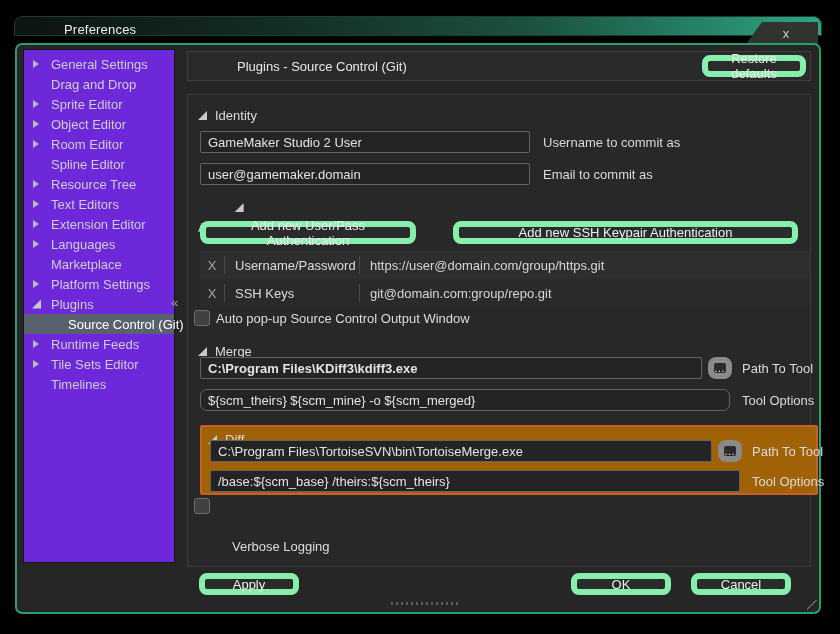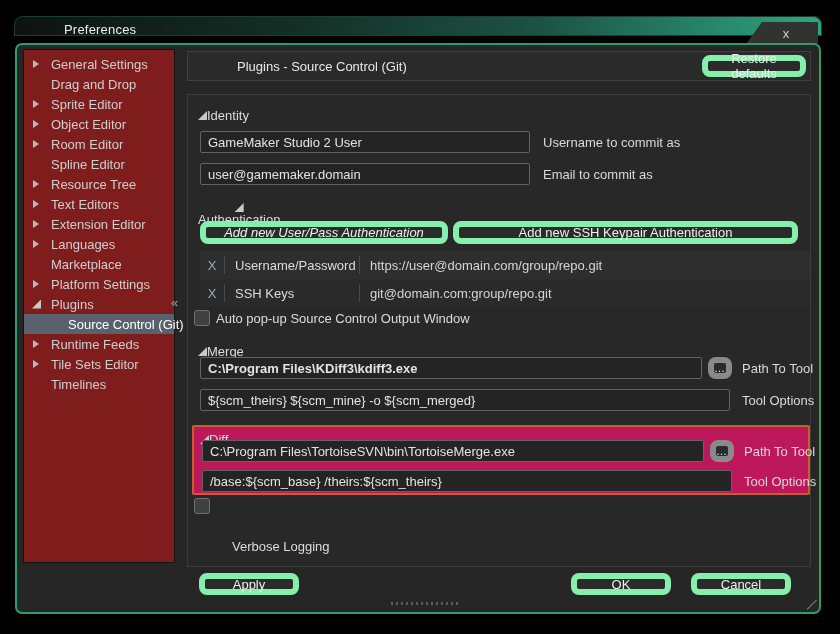--- a/index.html
+++ b/index.html
@@ -21,21 +21,21 @@
     display:flex;align-items:center;justify-content:center;cursor:pointer;
   }
   .close-tab span{color:#cdd4d0;font-size:13px;line-height:1;padding-left:8px;}
   .body{
     position:absolute;left:1px;right:1px;top:27px;bottom:0;
     background:#262626;border:2px solid #2b9e6d;border-radius:7px;
   }
   
   .sidebar{
     position:absolute;left:6px;top:4px;width:152px;height:514px;
-    background:#7f1d1d;border:1px solid #141414;padding-top:4px;box-sizing:border-box;
+    background:#6d28d9;border:1px solid #141414;padding-top:4px;box-sizing:border-box;
   }
   .side-item{position:relative;height:20px;display:flex;align-items:center;color:#cfcfcf;cursor:pointer;}
   .side-item .tri-right{margin-left:9px;}
   .side-item .lbl{position:absolute;left:27px;white-space:nowrap;}
   .side-item .lbl.indent{left:44px;}
   .side-item.selected{background:#59626c;color:#ffffff;}
   .tri-right{width:0;height:0;border-top:4px solid transparent;border-bottom:4px solid transparent;border-left:6px solid #b8b8b8;}
   .tri-exp{width:9px;height:9px;background:#c9c9c9;clip-path:polygon(100% 0,100% 100%,0 100%);}
   .side-item .tri-exp{margin-left:8px;}
   .collapse-handle{position:absolute;left:154px;top:250px;color:#9fa6a3;font-size:13px;cursor:pointer;}
@@ -49,21 +49,21 @@
     background:#2b2b2b;border:6px solid #86efac;border-radius:8px;color:#efefef;
     font-family:inherit;font-size:13px;display:flex;align-items:center;justify-content:center;
     cursor:pointer;box-sizing:border-box;
   }
   .restore-btn{position:absolute;right:4px;top:3px;width:104px;height:22px;}
   
   .panel{
     position:absolute;left:170px;top:49px;width:624px;height:473px;box-sizing:border-box;
     background:#282828;border:1px solid #3c3c3c;
   }
-  .section-h{position:absolute;display:flex;align-items:center;color:#dcdcdc;}
+  .section-h{position:absolute;display:flex;align-items:center;gap:8px;color:#dcdcdc;}
   .field{
     position:absolute;height:22px;box-sizing:border-box;background:#242424;
     border:1px solid #636363;border-radius:2px;color:#e3e3e3;font-family:inherit;font-size:13px;
     padding:0 7px;outline:none;
   }
   .flabel{position:absolute;color:#dadada;white-space:nowrap;}
   .auth-btn{position:absolute;height:23px;}
   .auth-table{position:absolute;left:12px;top:156px;width:610px;}
   .auth-row{display:grid;grid-template-columns:24px 1px 134px 1px 1fr;align-items:center;height:28px;}
   .auth-row.r0{background:#2e2e2e;}
@@ -72,22 +72,22 @@
   .auth-row .div{background:#4a4a4a;height:18px;width:1px;}
   .auth-row .typ{padding-left:10px;color:#dcdcdc;}
   .auth-row .url{padding-left:10px;color:#d6d6d6;}
   .checkbox{
     position:absolute;width:16px;height:16px;background:#414141;border:1px solid #6e6e6e;
     border-radius:3px;box-sizing:border-box;cursor:pointer;
   }
   .cb-label{position:absolute;color:#dcdcdc;white-space:nowrap;}
   .browse-btn{position:absolute;width:22px;height:22px;font-size:11px;letter-spacing:1px;border-color:#8a8a8a;}
   .diff-box{
-    position:absolute;left:4px;top:330px;width:618px;height:70px;box-sizing:border-box;
-    background:#be185d;border:2px solid #c95e28;border-radius:2px;
+    position:absolute;left:12px;top:330px;width:618px;height:70px;box-sizing:border-box;
+    background:#a16207;border:2px solid #c95e28;border-radius:2px;
   }
   .footer-btn{position:absolute;top:528px;width:100px;height:22px;}
   .drag-handle{
     position:absolute;left:374px;top:557px;width:70px;height:3px;
     background:repeating-linear-gradient(90deg,#5c5c5c 0 2px,transparent 2px 5px);
   }
   .resize-grip{
     position:absolute;right:2px;bottom:2px;width:10px;height:10px;
     background:linear-gradient(135deg,transparent 45%,#4f6f60 45%,#4f6f60 55%,transparent 55%);
   }
@@ -186,51 +186,51 @@
       </div>
       <input class="field" style="left: 12px; top: 36px; width: 330px;" value="GameMaker Studio 2 User">
       <span class="flabel" style="left:355px;top:40px;">Username to commit as</span>
       <input class="field" style="left: 12px; top: 68px; width: 330px;" value="user@gamemaker.domain">
       <span class="flabel" style="left:355px;top:72px;">Email to commit as</span>
 
       <div class="section-h" style="left:10px;top:108px;flex-direction:column;">
         <span class="tri-exp"></span>
         <span>Authentication</span>
       </div>
-      <button class="btn auth-btn" style="left:12px;top:126px;width:248px;font-style:italic;">Add new User/Pass Authentication</button>
+      <button class="btn auth-btn" style="left:12px;top:126px;width:216px;">Add new User/Pass Authentication</button>
       <button class="btn auth-btn" style="left:265px;top:126px;width:345px;">Add new SSH Keypair Authentication</button>
 
       <div class="auth-table">
         <div class="auth-row r0">
           <span class="rm">X</span>
           <span class="div"></span>
           <span class="typ">Username/Password</span>
           <span class="div"></span>
-          <span class="url">https://user@domain.com/group/repo.git</span>
+          <span class="url">https://user@domain.com/group/https.git</span>
         </div>
         <div class="auth-row r1">
           <span class="rm">X</span>
           <span class="div"></span>
           <span class="typ">SSH Keys</span>
           <span class="div"></span>
           <span class="url">git@domain.com:group/repo.git</span>
         </div>
       </div>
 
       <div class="checkbox" style="left:6px;top:215px;"></div>
       <span class="cb-label" style="left:28px;top:216px;">Auto pop-up Source Control Output Window</span>
 
       <div class="section-h" style="left:10px;top:249px;">
         <span class="tri-exp"></span>
         <span>Merge</span>
       </div>
       <input class="field" style="left: 12px; top: 262px; width: 502px; font-weight: bold;" value="C:\Program Files\KDiff3\kdiff3.exe">
       <button class="btn browse-btn" style="left:520px;top:262px;">…</button>
       <span class="flabel" style="left:554px;top:266px;">Path To Tool</span>
-      <input class="field" style="left: 12px; top: 294px; width: 530px;" value="${scm_theirs} ${scm_mine} -o ${scm_merged}">
+      <input class="field" style="left: 12px; top: 294px; width: 530px; border-radius: 7px;" value="${scm_theirs} ${scm_mine} -o ${scm_merged}">
       <span class="flabel" style="left:554px;top:298px;">Tool Options</span>
 
       <div class="diff-box">
         <div class="section-h" style="left:6px;top:5px;">
           <span class="tri-exp"></span>
           <span>Diff</span>
         </div>
         <input class="field" style="left: 8px; top: 13px; width: 502px;" value="C:\Program Files\TortoiseSVN\bin\TortoiseMerge.exe">
         <button class="btn browse-btn" style="left:516px;top:13px;">…</button>
         <span class="flabel" style="left:550px;top:17px;">Path To Tool</span>

